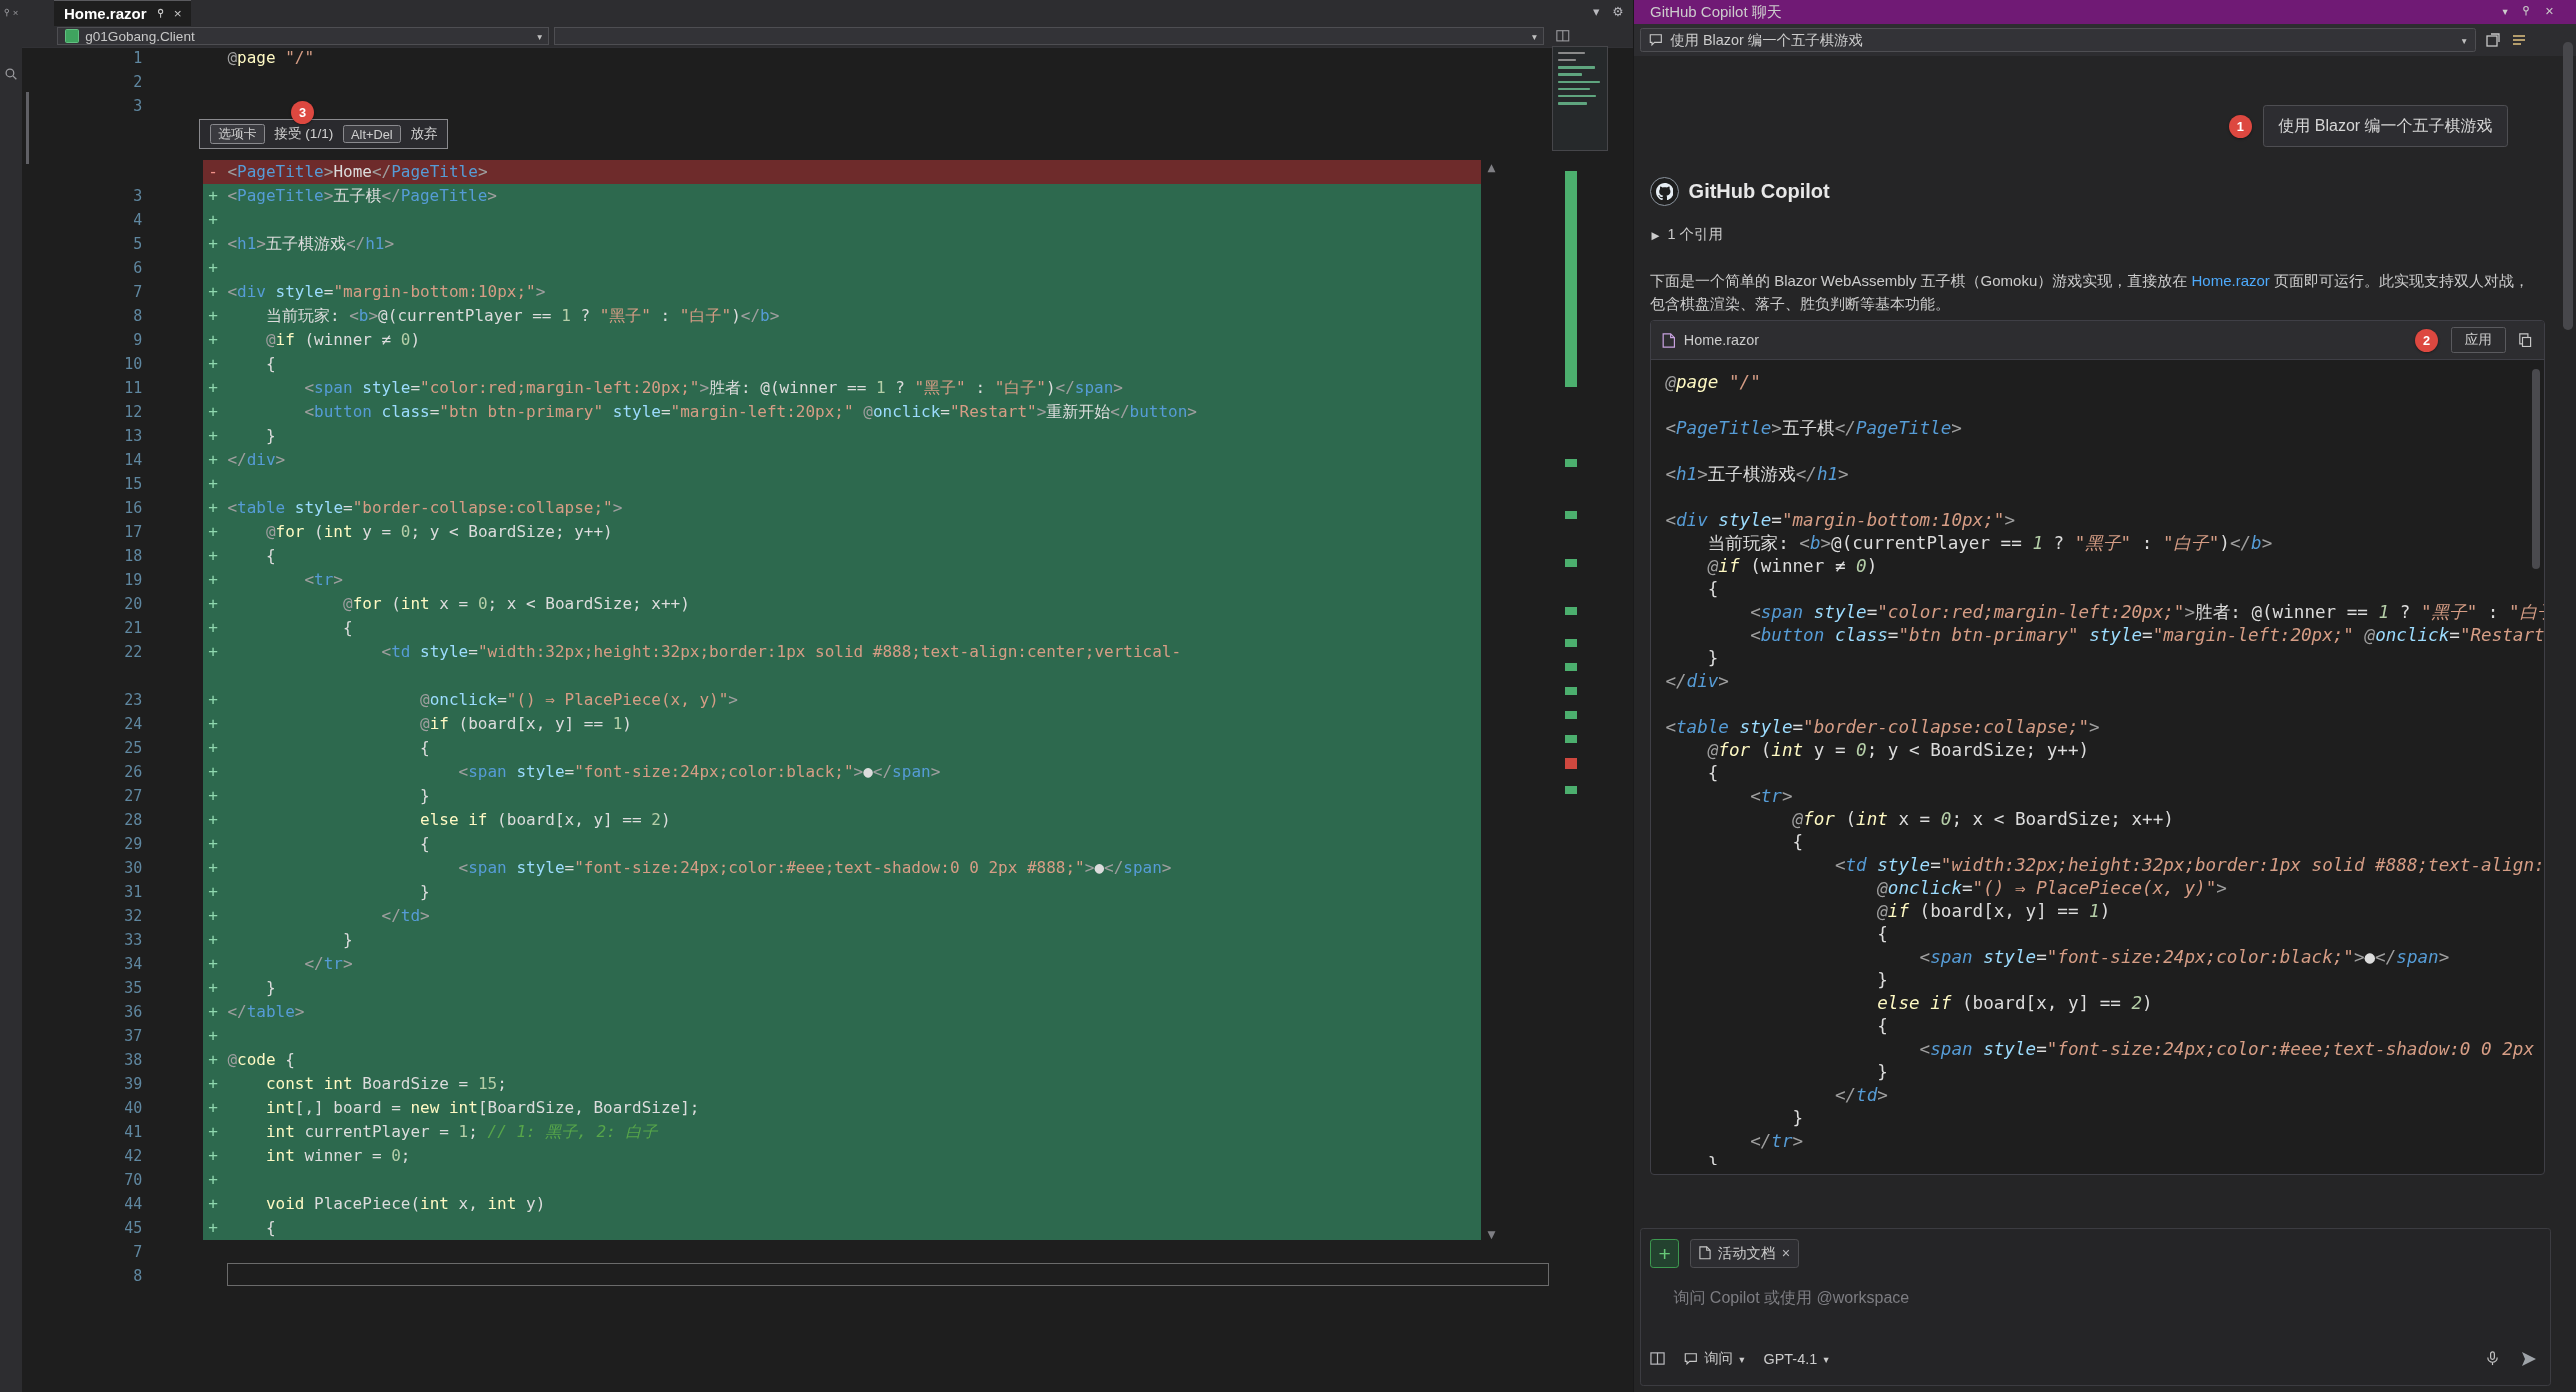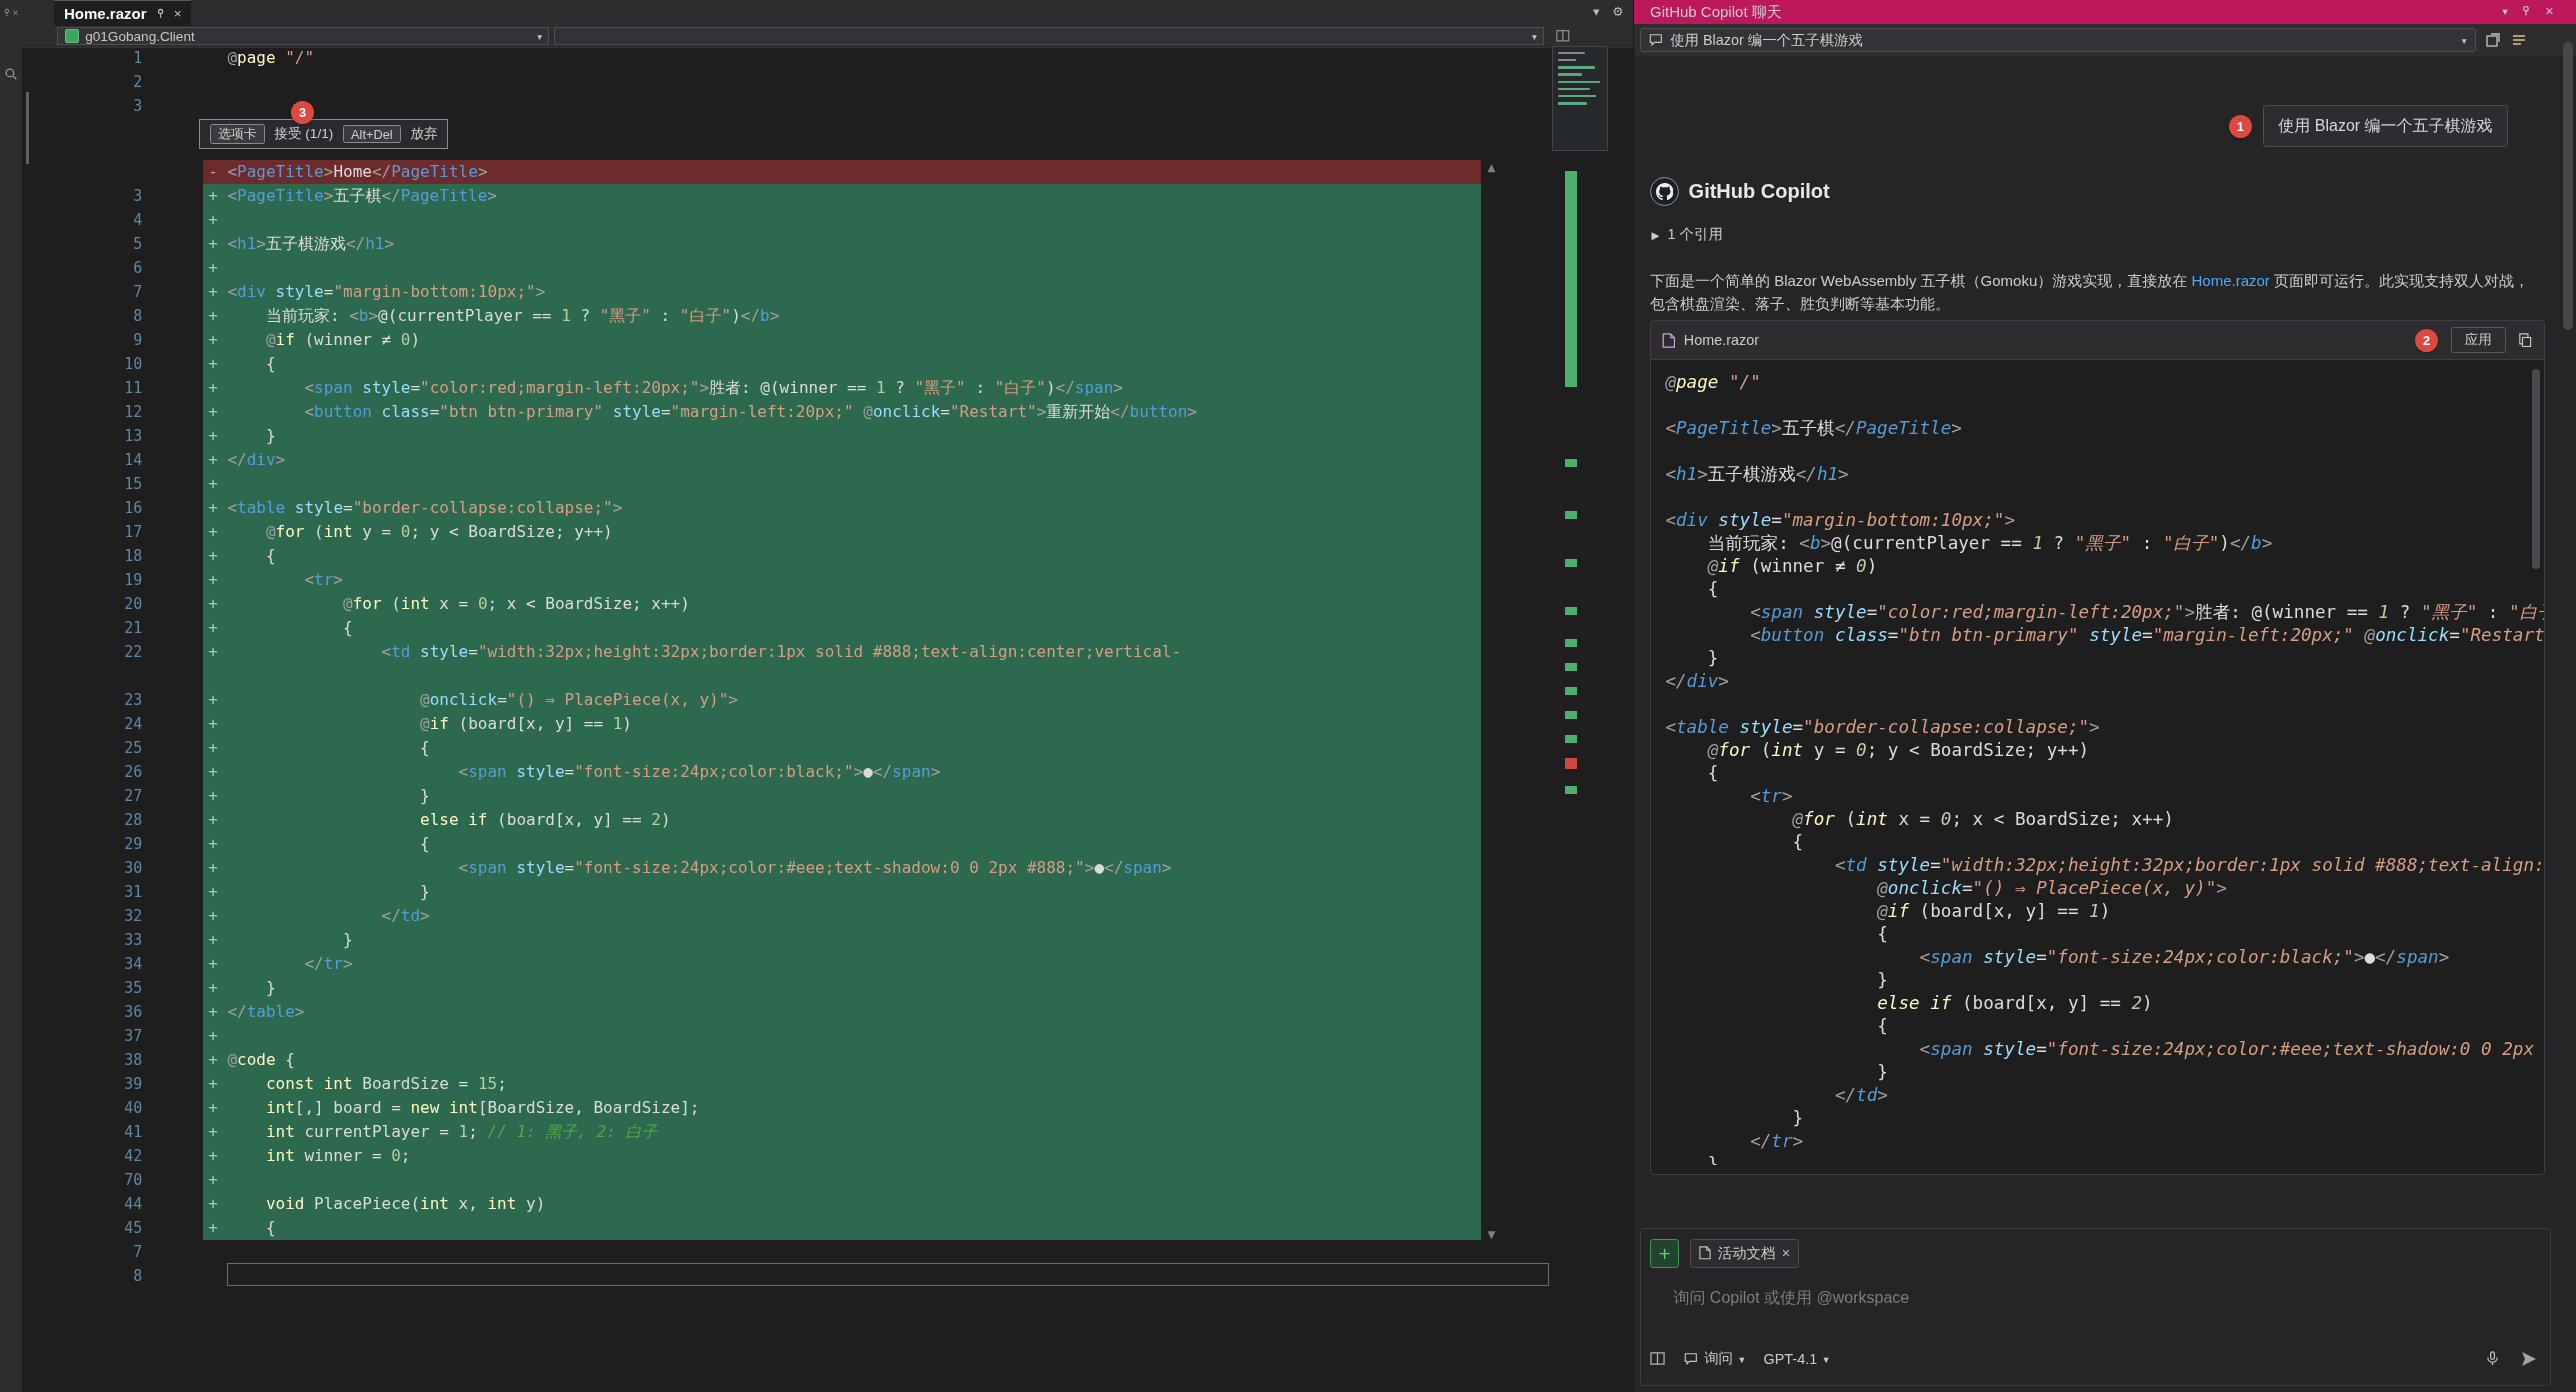--- a/index.html
+++ b/index.html
@@ -51,21 +51,21 @@
   .mm-line{height:2.4px;margin-bottom:4.8px;border-radius:0.8px;}
   .marks{position:absolute;left:1543px;width:11.2px;}
   .mark{position:absolute;left:0;width:11.2px;background:#4caf6e;}
   .mark.red{background:#d0483f;}
   
   .badge{width:23px;height:23px;border-radius:50%;background:#dd4840;color:#ffffff;font-size:12.8px;font-weight:bold;
          display:flex;align-items:center;justify-content:center;box-shadow:0 0.8px 2.4px rgba(0,0,0,.45);flex:none;}
   .abs3{position:absolute;left:291px;top:101px;z-index:9;}
   
   .copilot{position:absolute;left:1633px;top:0;width:943px;height:100%;background:#252526;border-left:0.8px solid #19191a;box-sizing:border-box;}
-  .cp-header{position:relative;height:24px;background:#be185d;display:flex;align-items:center;padding:0 16px;}
+  .cp-header{position:relative;height:24px;background:#701a75;display:flex;align-items:center;padding:0 16px;}
   .cp-title{font-size:15px;color:#cccccc;}
   .cp-hicons{position:absolute;right:22.4px;top:3.2px;display:flex;gap:12.8px;align-items:center;color:#c8c8c8;}
   .cp-session{position:relative;height:32px;background:#2d2d30;display:flex;align-items:center;padding:0 5.6px;gap:9.6px;}
   .session-sel{width:836px;height:24px;background:#333337;border:0.8px solid #4e4e52;border-radius:2.4px;display:flex;align-items:center;gap:8px;padding:0 8px;font-size:14.4px;color:#cccccc;box-sizing:border-box;}
   .icon-btn{display:flex;align-items:center;justify-content:center;}
   .msg-row{position:absolute;top:105px;right:68px;display:flex;align-items:center;gap:11.2px;}
   .bubble{background:#2d2d31;border:0.8px solid #4e4e52;border-radius:3.2px;padding:9.6px 14.4px;font-size:16px;color:#d6d6d6;}
   .identity{position:absolute;left:16px;top:177px;display:flex;align-items:center;gap:9.6px;}
   .gh-logo{width:27px;height:27px;border-radius:50%;border:0.8px solid #8b949e;display:flex;align-items:center;justify-content:center;background:#1e1e1e;}
   .identity-name{font-size:20px;font-weight:bold;color:#e8e8e8;}

